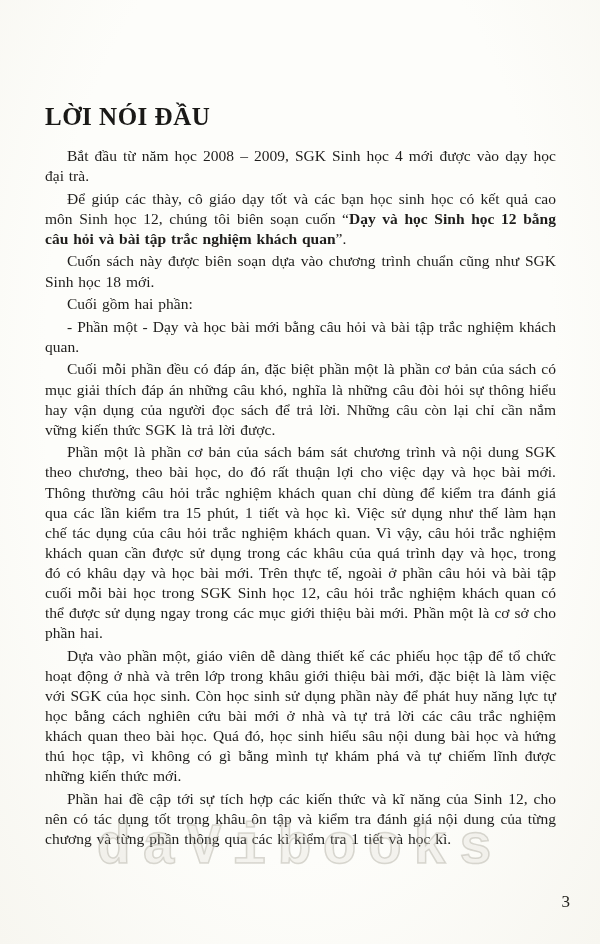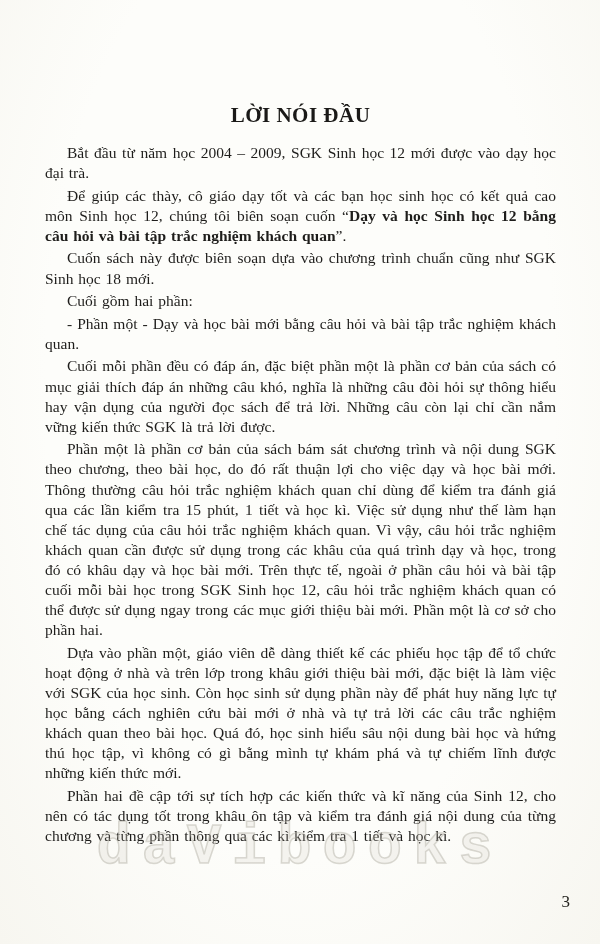--- a/index.html
+++ b/index.html
@@ -17,22 +17,21 @@
     color: #1e1d1b;
   }
   .page {
     position: absolute;
     left: 45px;
     right: 44px;
     top: 0;
   }
   .page-title {
     margin: 103px 0 15px 0;
-    text-align: center;
-    font-size: 21px;
+    font-size: 25px;
     font-weight: bold;
     letter-spacing: 0.5px;
     color: #1a1917;
   }
   .para {
     margin: 0 0 2.5px 0;
     text-indent: 22px;
     text-align: justify;
     font-size: 15.5px;
     line-height: 20.1px;
@@ -74,21 +73,21 @@
     color: #24231f;
     z-index: 3;
   }
 </style>
 </head>
 <body>
 
 <div class="page">
   <h1 class="page-title">LỜI NÓI ĐẦU</h1>
 
-  <p class="para">Bắt đầu từ năm học 2004 – 2009, SGK Sinh học 12 mới được vào dạy học đại trà.</p>
+  <p class="para">Bắt đầu từ năm học 2008 – 2009, SGK Sinh học 4 mới được vào dạy học đại trà.</p>
 
   <p class="para"><span>Để giúp các thày, cô giáo dạy tốt và các bạn học sinh học có kết quả cao môn Sinh học 12, chúng tôi biên soạn cuốn “</span><span class="bold">Dạy và học Sinh học 12 bằng câu hỏi và bài tập trắc nghiệm khách quan</span><span>”.</span></p>
 
   <p class="para">Cuốn sách này được biên soạn dựa vào chương trình chuẩn cũng như SGK Sinh học 18 mới.</p>
 
   <p class="para">Cuối gồm hai phần:</p>
 
   <p class="para">- Phần một - Dạy và học bài mới bằng câu hỏi và bài tập trắc nghiệm khách quan.</p>
 
 

